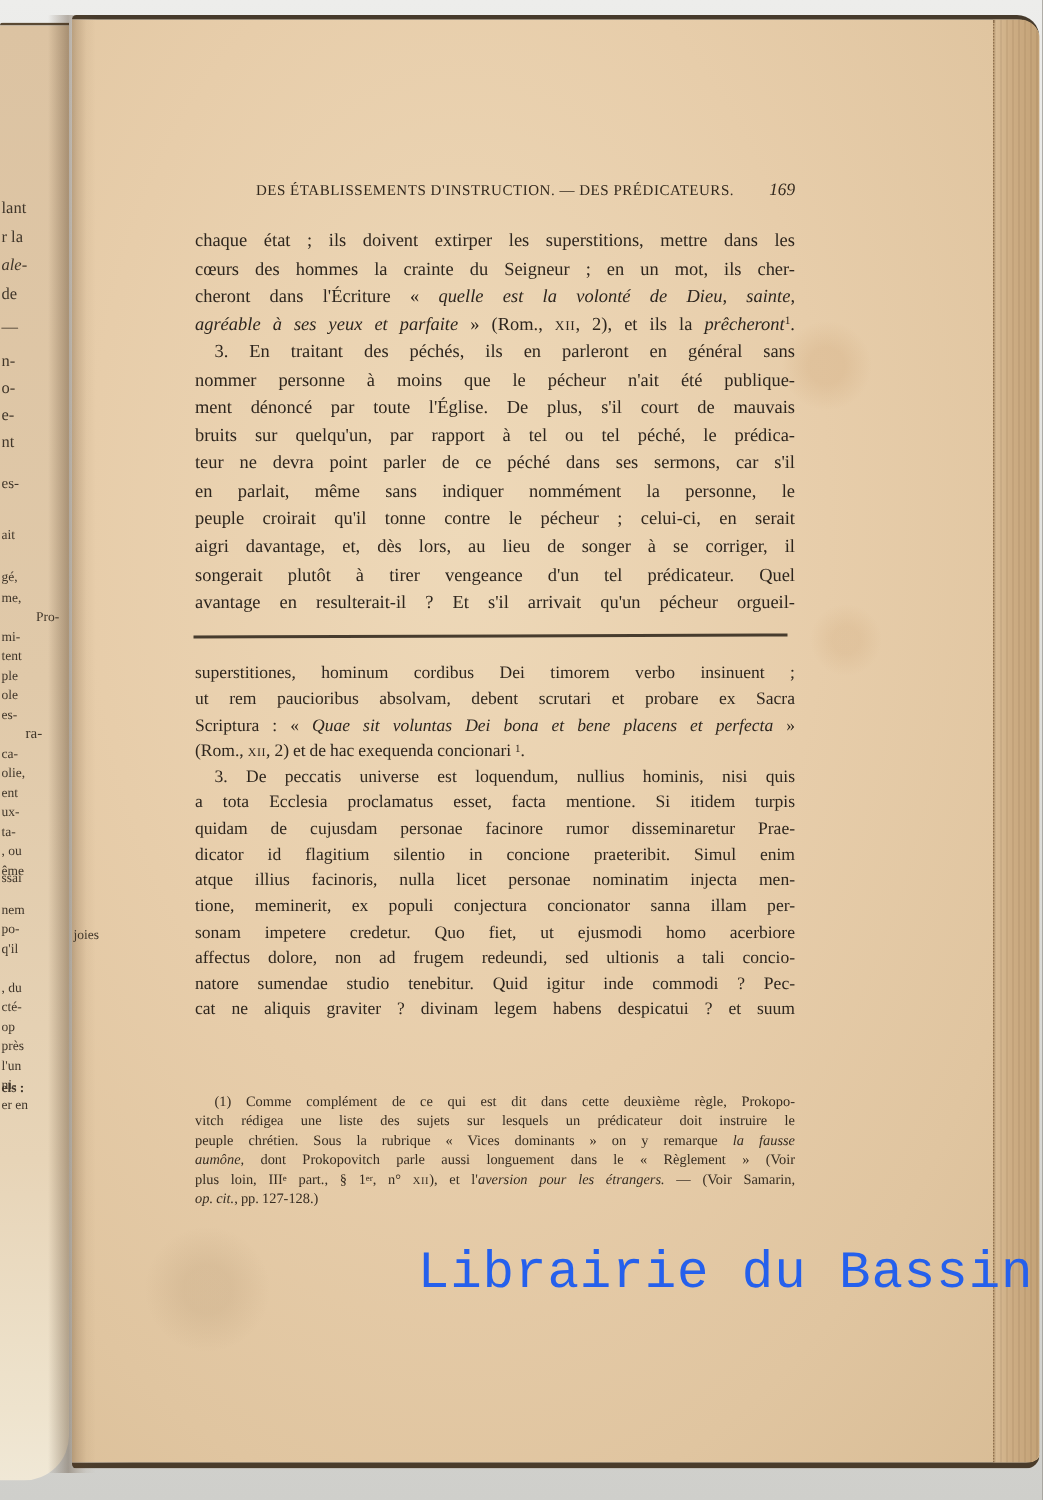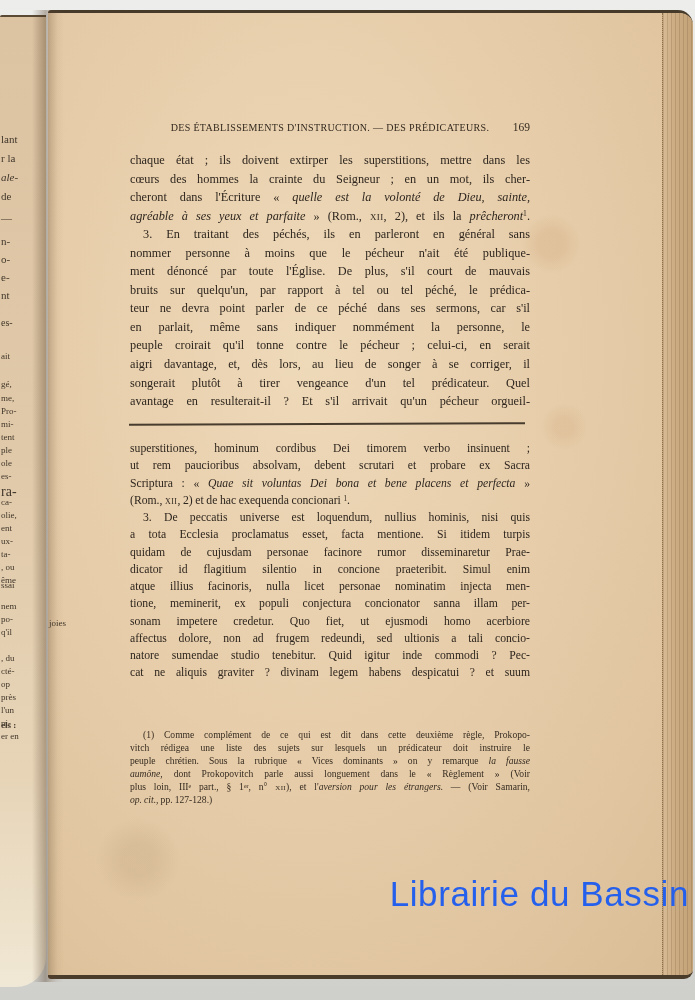--- a/index.html
+++ b/index.html
@@ -39,41 +39,41 @@
       repeating-linear-gradient(90deg, rgba(105,75,45,0.20) 0px, rgba(105,75,45,0.20) 1px, rgba(0,0,0,0) 1px, rgba(0,0,0,0) 4px),
       linear-gradient(90deg,#d8bc95 0%,#cdad84 35%,#c3a277 100%);
     border-left:1px dotted rgba(95,70,45,0.55);
     border-radius:0 13px 7px 0;
   }
   
   .running-head{
     position:absolute;left:130px;top:122px;width:400px;height:15px;z-index:6;
     text-align:center;font-size:10px;letter-spacing:0.35px;color:#33291e;white-space:nowrap;
   }
-  .running-head .pagenum{position:absolute;right:0;top:-1px;font-size:11.5px;letter-spacing:0;}
+  .running-head .pagenum{position:absolute;right:0;top:-1px;font-size:11.5px;letter-spacing:0;font-style:italic;}
   
   .textblock{position:absolute;left:130px;width:400px;z-index:6;}
   .main-text{top:151px;}
   .latin-text{top:440px;}
   .footnote-text{top:680px;color:#362c21;margin-top:48px;}
   .line{text-align:justify;text-align-last:justify;overflow:hidden;word-spacing:-0.3px;}
   .line.short{text-align-last:left;}
   .line.indent{text-indent:13px;}
   .main-text .line{font-size:12.3px;line-height:18.55px;height:18.55px;}
   .latin-text .line{font-size:11.7px;line-height:17.25px;height:17.25px;}
   .footnote-text .line{font-size:9.6px;line-height:13.1px;height:13.1px;}
   .it{font-style:italic;}
   .sup{font-size:62%;position:relative;top:-0.45em;}
   .sc{font-variant:small-caps;letter-spacing:0.4px;}
   
   .rule{position:absolute;left:129px;top:423px;width:396px;height:2px;background:#473c2e;z-index:6;transform:rotate(-0.2deg);}
   
   .watermark{
-    position:absolute;top:874px;right:6px;z-index:9;
-    font-family:Liberation Sans, sans-serif;font-size:35px;font-weight:400;
+    position:absolute;top:829px;right:6px;z-index:9;
+    font-family:Liberation Mono, monospace;font-size:35px;font-weight:400;
     letter-spacing:0.6px;white-space:nowrap;
   }
 </style>
 </head>
 <body>
 
 <div class="photo">
 
   <div class="facing-page"></div>
   <div class="fragments-layer">
@@ -83,27 +83,27 @@
       <span class="frag" style="top: 191px; font-size: 11px;">de</span>
       <span class="frag" style="top: 213px; font-size: 11px;">—</span>
       <span class="frag" style="top: 236px; font-size: 11px;">n-</span>
       <span class="frag" style="top: 254px; font-size: 11px;">o-</span>
       <span class="frag" style="top: 272px; font-size: 11px;">e-</span>
       <span class="frag" style="top: 290px; font-size: 11px;">nt</span>
       <span class="frag" style="top: 318px; font-size: 10px;">es-</span>
       <span class="frag" style="top: 352px; font-size: 9px;">ait</span>
       <span class="frag" style="top: 380px; font-size: 9px;">gé,</span>
       <span class="frag" style="top: 394px; font-size: 9px;">me,</span>
-      <span class="frag" style="top: 407px; font-size: 9px;">Pro-</span>
+      <span class="frag" style="top: 407px; font-size: 9px; margin-left: 23px;">Pro-</span>
       <span class="frag" style="top: 420px; font-size: 9px;">mi-</span>
       <span class="frag" style="top: 433px; font-size: 9px;">tent</span>
       <span class="frag" style="top: 446px; font-size: 9px;">ple</span>
       <span class="frag" style="top: 459px; font-size: 9px;">ole</span>
       <span class="frag" style="top: 472px; font-size: 9px;">es-</span>
-      <span class="frag" style="top: 485px; font-size: 14px;">ra-</span>
+      <span class="frag" style="top: 485px; font-size: 10px; margin-left: 16px;">ra-</span>
       <span class="frag" style="top: 498px; font-size: 9px;">ca-</span>
       <span class="frag" style="top: 511px; font-size: 9px;">olie,</span>
       <span class="frag" style="top: 524px; font-size: 9px;">ent</span>
       <span class="frag" style="top: 537px; font-size: 9px;">ux-</span>
       <span class="frag" style="top: 550px; font-size: 9px;">ta-</span>
       <span class="frag" style="top: 563px; font-size: 9px;">, ou</span>
       <span class="frag" style="top: 576px; font-size: 9px;">ême</span>
       <span class="frag" style="top: 581px; font-size: 9px;">ssai</span>
       <span class="frag" style="top: 602px; font-size: 9px;">nem</span>
       <span class="frag" style="top: 615px; font-size: 9px;">po-</span>

